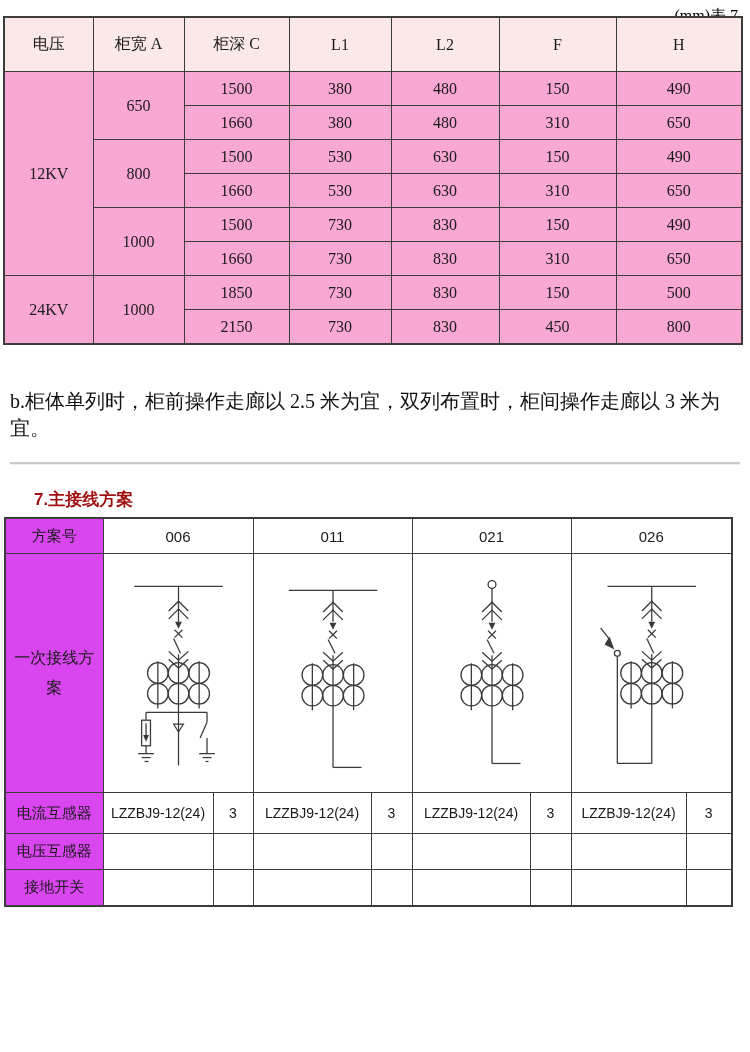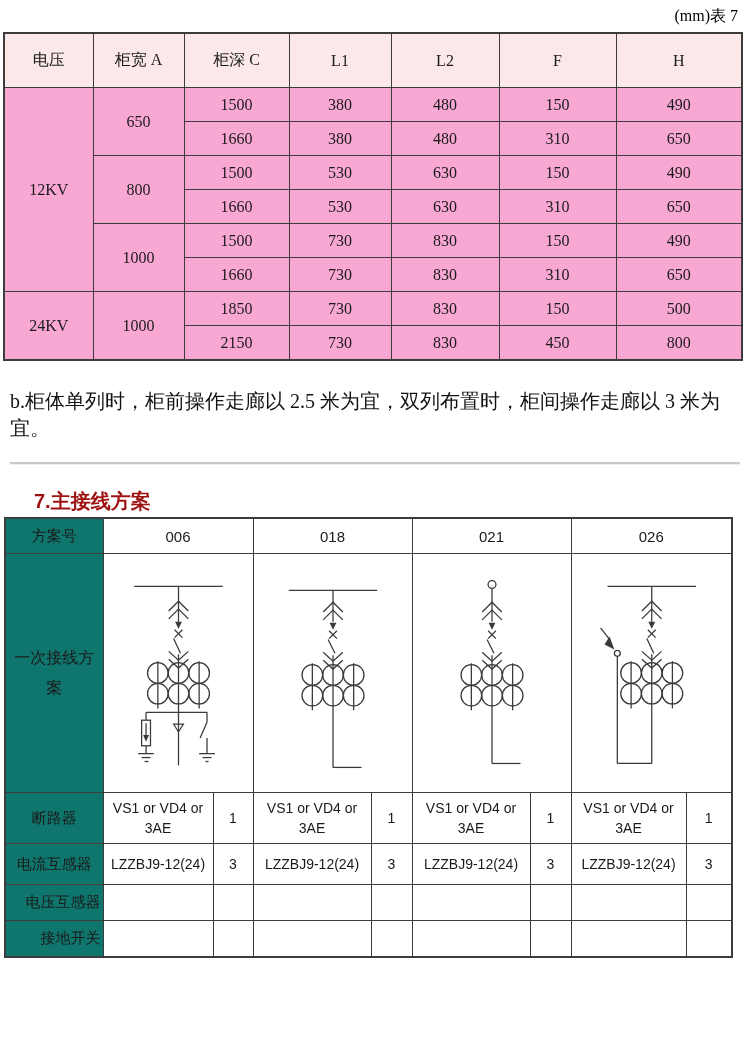--- a/index.html
+++ b/index.html
@@ -8,38 +8,38 @@
     font-family:"Liberation Serif","DejaVu Serif",serif;color:#1a1a1a;
     overflow:hidden;
   }
   .corner{
     position:absolute;top:6px;right:12px;font-size:16px;color:#000000;
   }
   table{border-collapse:collapse;table-layout:fixed;}
   td{border:1px solid #3c3c3c;text-align:center;vertical-align:middle;
      padding:0 2px;overflow:hidden;}
   
-  .dim-table{position:absolute;left:3px;top:32px;width:738px;border:2px solid #3c3c3c;padding-left:11px;}
+  .dim-table{position:absolute;left:3px;top:16px;width:738px;border:2px solid #3c3c3c;padding-left:11px;}
   .dim-table td{font-size:16px;height:33px;background:#f9a8d4;}
   .dim-table tr.hdr td{height:53px;background:#fbe9e9;}
   
   .note{position:absolute;left:10px;top:388px;width:730px;font-size:20px;color:#111;}
   .divider{position:absolute;left:10px;top:462px;width:730px;height:2px;
            background:#c9c9c9;border-bottom:1px solid #efefef;}
-  .section-title{position:absolute;left:34px;top:488px;font-size:20px;font-weight:bold;
+  .section-title{position:absolute;left:34px;top:488px;font-size:17px;font-weight:bold;
            color:#9e1111;font-family:"Liberation Sans","DejaVu Sans",sans-serif;}
   
   .scheme-table{position:absolute;left:4px;top:517px;width:727px;border:2px solid #3c3c3c;}
   .scheme-table td{background:#fff;}
-  .scheme-table td.pink{background:#0f766e;font-size:15px;}
+  .scheme-table td.pink{background:#d946ef;font-size:15px;}
   .scheme-table tr.rh36 td{height:34px;}
   .scheme-table tr.diag-row td{height:238px;padding:0;}
   .scheme-table tr.rh52 td{height:50px;}
   .scheme-table tr.rh42 td{height:40px;}
-  .scheme-table tr.rh37 td{height:35px;text-align:right;}
+  .scheme-table tr.rh37 td{height:35px;}
   .scheme-table tr.rh38 td{height:36px;}
   .scheme-table .snum, .scheme-table .val, .scheme-table .qty{
     font-family:"Liberation Sans","DejaVu Sans",sans-serif;font-size:14px;
   }
   .scheme-table .snum{font-size:15px;}
   .scheme-table .val{padding:0 6px;line-height:1.45;}
   .diag-label{font-size:16px !important;line-height:1.9;padding:0 4px !important;}
   
   .diag{display:block;width:100%;height:236px;}
   .diag line,.diag polyline,.diag circle,.diag rect,.diag path{
@@ -151,21 +151,21 @@
       <col style="width:41px">
     <col style="width:118px">
       <col style="width:41px">
     <col style="width:115px">
       <col style="width:46px">
   </colgroup>
   <tbody>
       <tr class="rh36">
     <td class="pink">方案号</td>
     <td class="snum" colspan="2">006</td>
-    <td class="snum" colspan="2">018</td>
+    <td class="snum" colspan="2">011</td>
     <td class="snum" colspan="2">021</td>
     <td class="snum" colspan="2">026</td>
   </tr>
   <tr class="diag-row">
     <td class="pink diag-label">一次接线方案</td>
     <td colspan="2">
       <svg class="diag" viewBox="0 0 150 240" preserveAspectRatio="xMidYMid meet">
         <g>
               <line x1="30" y1="32" x2="120" y2="32"></line>
             </g>
@@ -330,31 +330,20 @@
           <line x1="40" y1="212" x2="75" y2="212"></line>
           <line x1="40" y1="212" x2="40" y2="103"></line>
           <circle cx="40" cy="100" r="3"></circle>
           <line x1="23" y1="74" x2="33" y2="87"></line>
           <polygon points="37,96 27,91 32,83"></polygon>
         </g>
       </svg>
     </td>
   </tr>
 
-  <tr class="rh52">
-    <td class="pink">断路器</td>
-    <td class="val">VS1 or VD4 or 3AE</td>
-    <td class="qty">1</td>
-    <td class="val">VS1 or VD4 or 3AE</td>
-    <td class="qty">1</td>
-    <td class="val">VS1 or VD4 or 3AE</td>
-    <td class="qty">1</td>
-    <td class="val">VS1 or VD4 or 3AE</td>
-    <td class="qty">1</td>
-  </tr>
   <tr class="rh42">
     <td class="pink">电流互感器</td>
     <td class="val">LZZBJ9-12(24)</td>
     <td class="qty">3</td>
     <td class="val">LZZBJ9-12(24)</td>
     <td class="qty">3</td>
     <td class="val">LZZBJ9-12(24)</td>
     <td class="qty">3</td>
     <td class="val">LZZBJ9-12(24)</td>
     <td class="qty">3</td>

